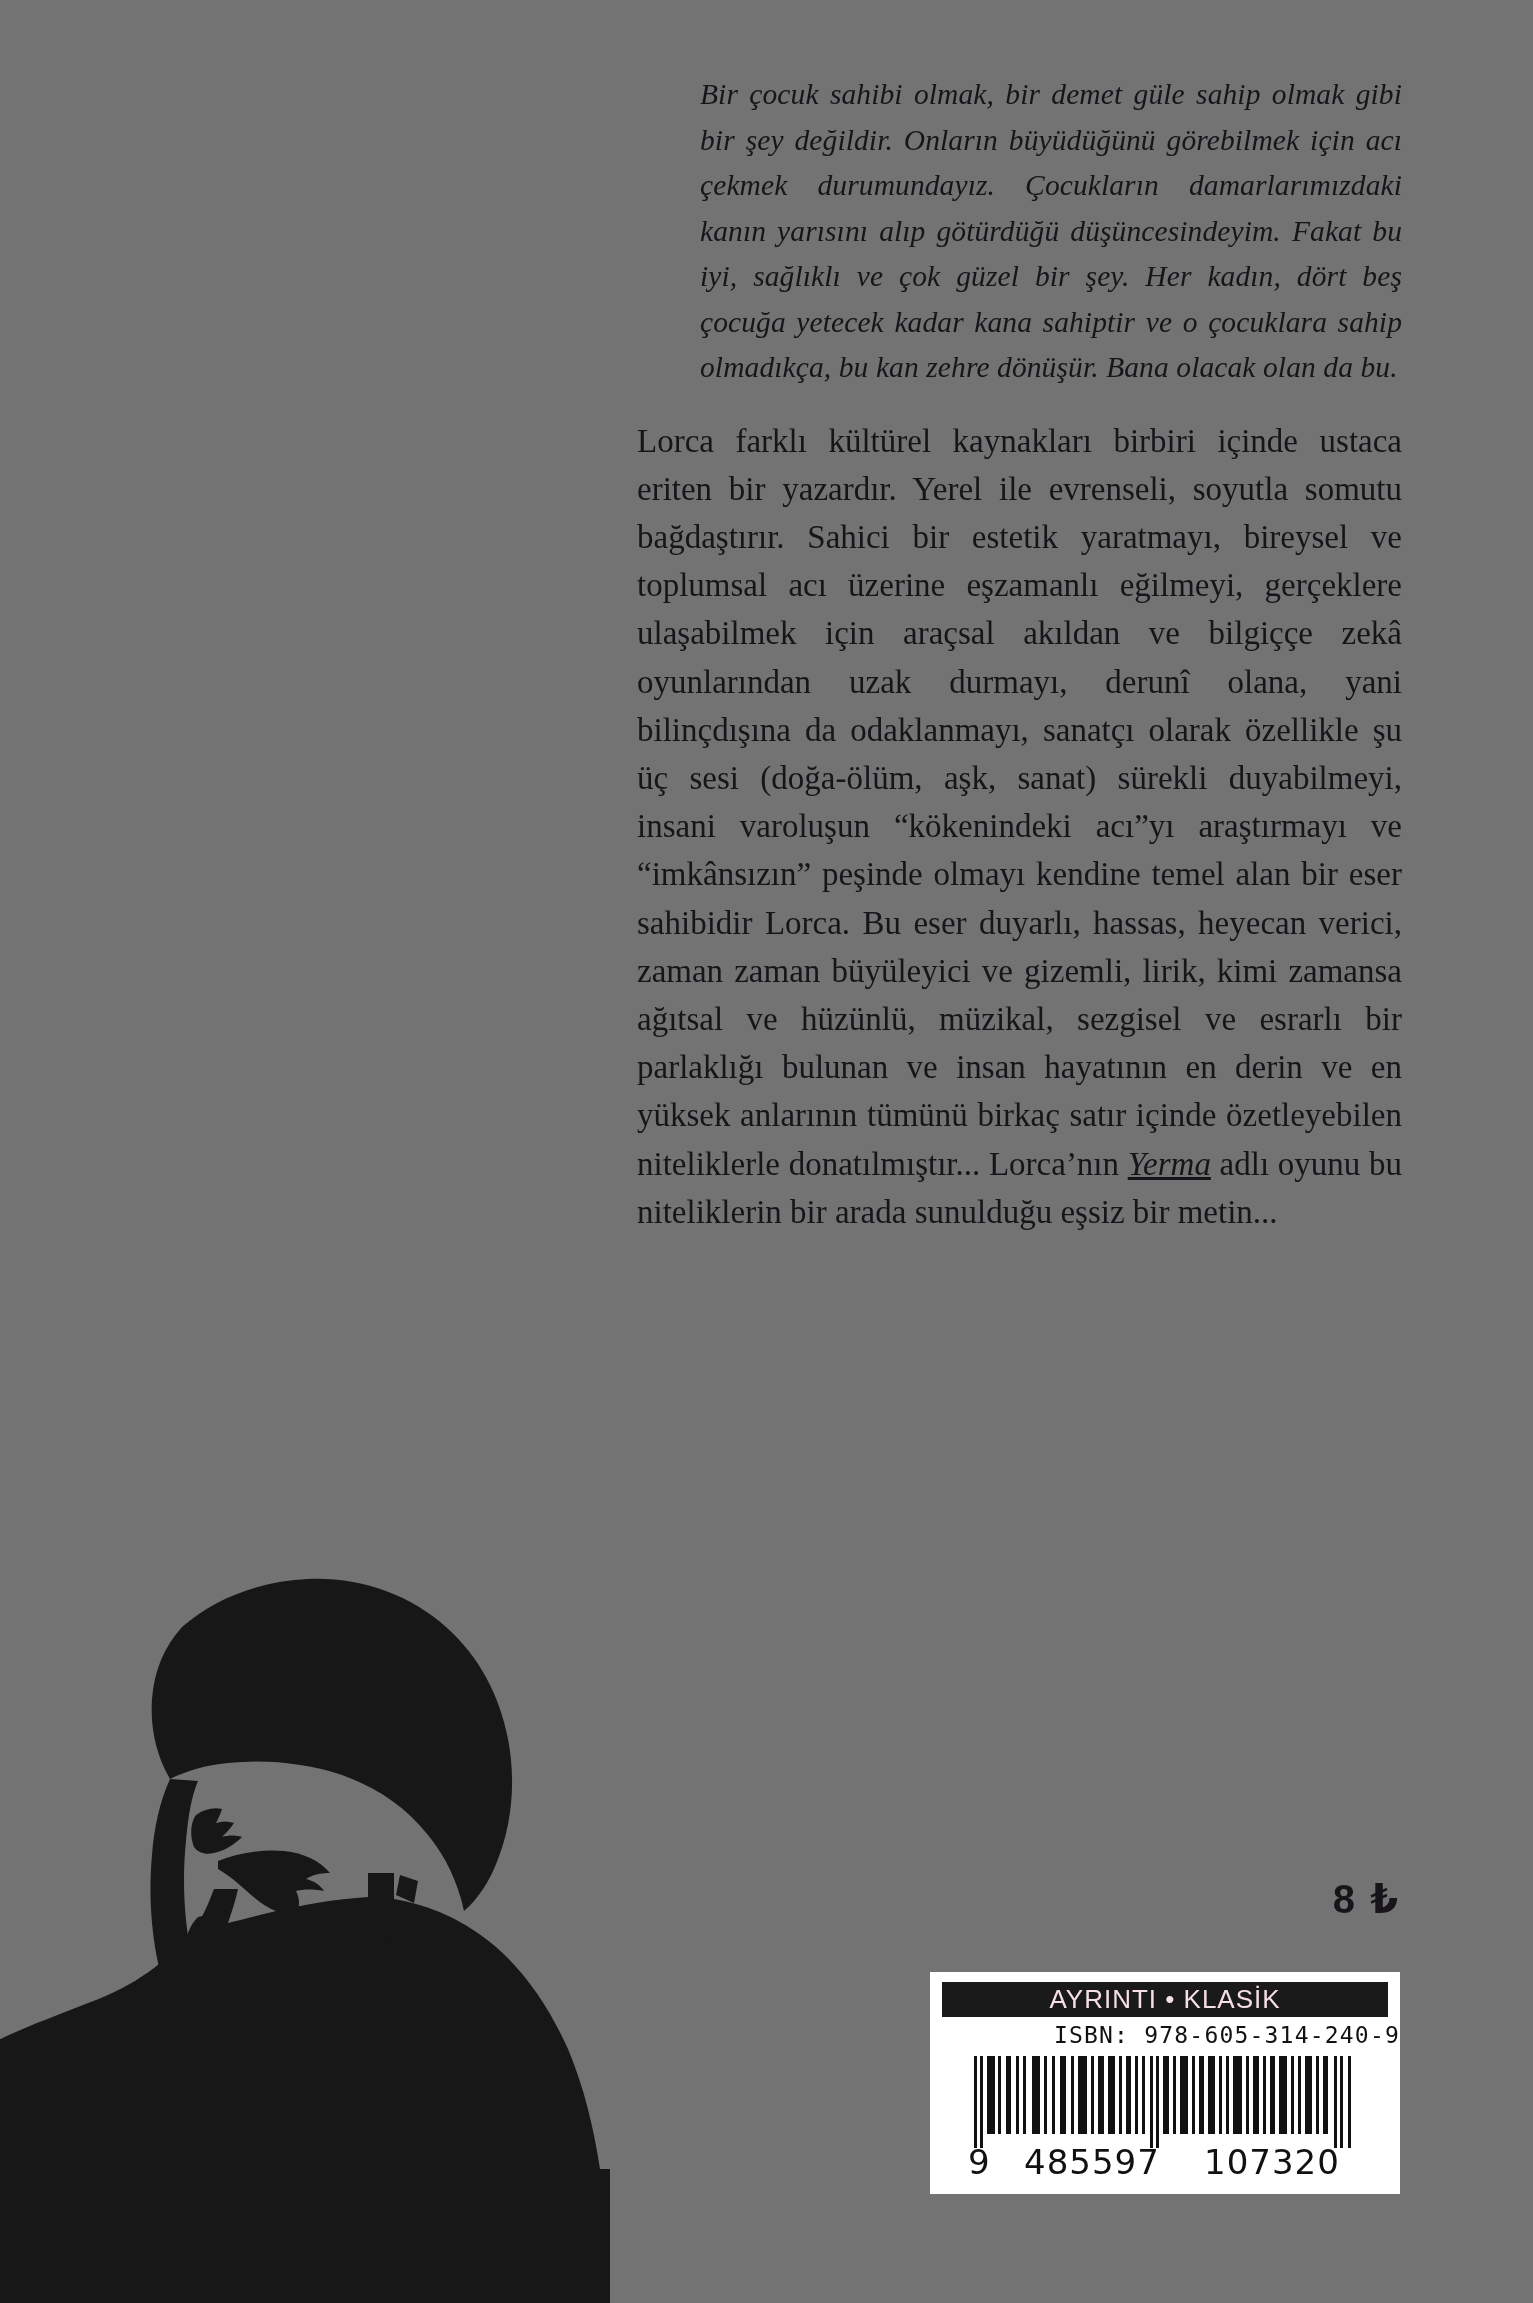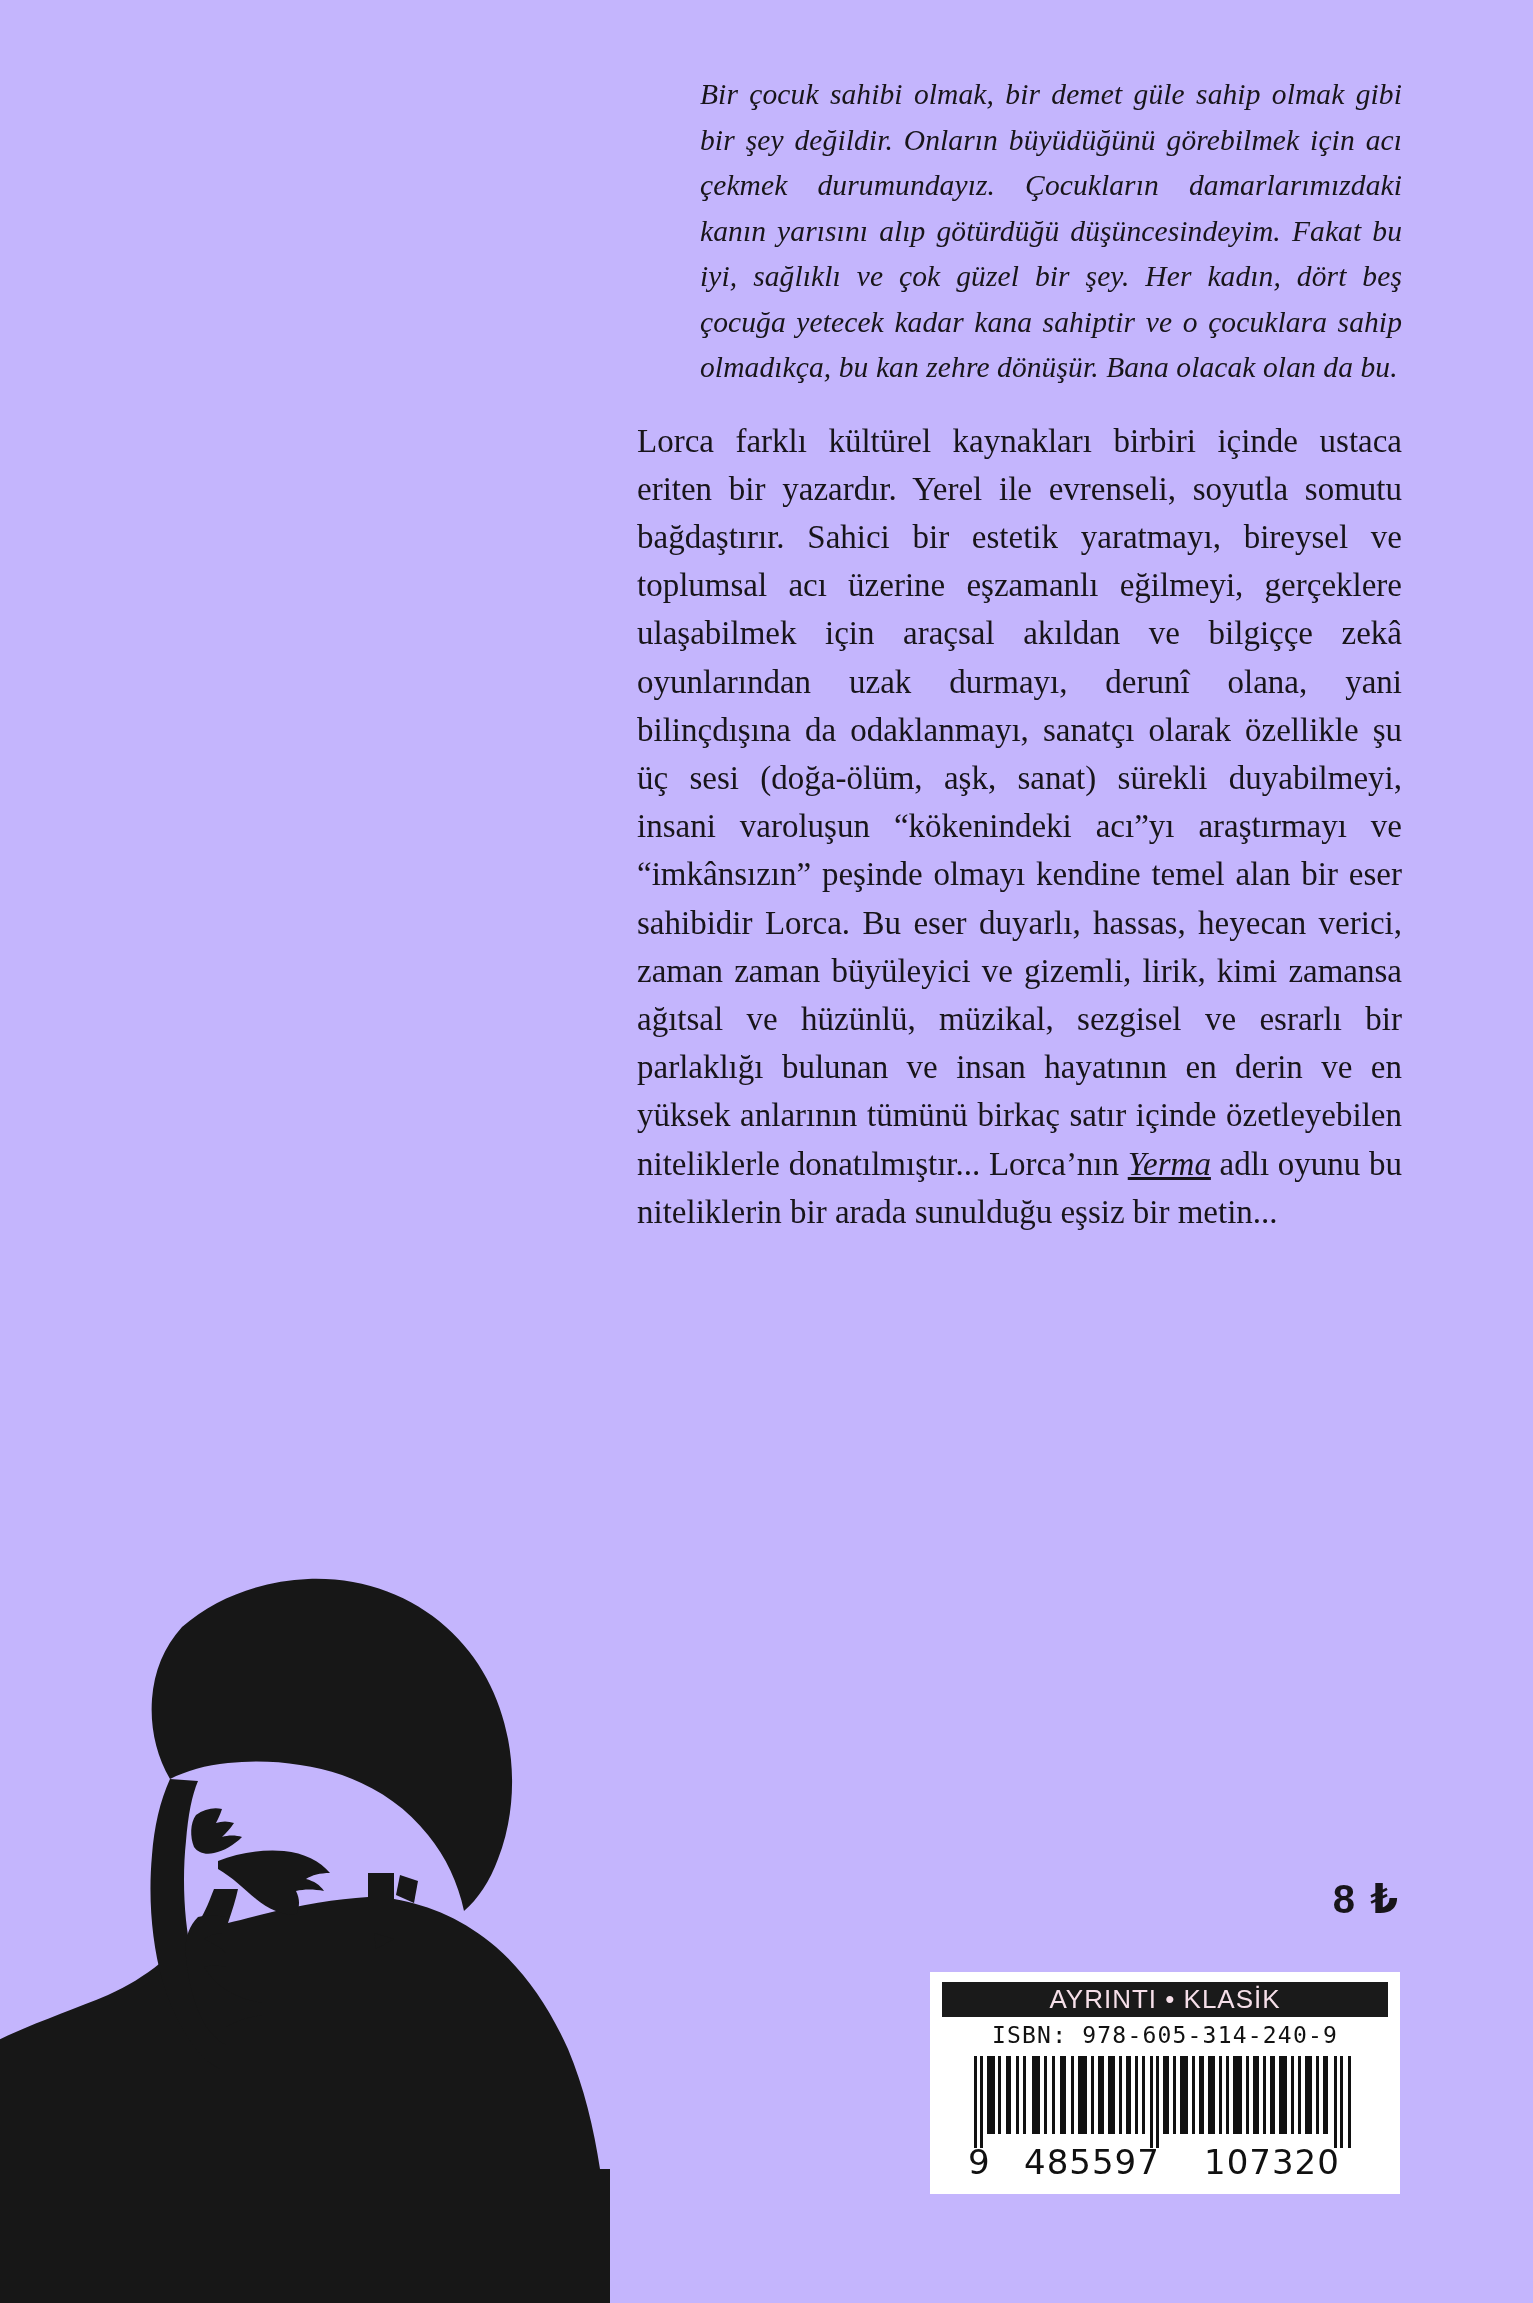--- a/index.html
+++ b/index.html
@@ -11,21 +11,21 @@
     height: 2303px;
     background: #efd7e4;
     font-family: "Liberation Serif", "DejaVu Serif", serif;
     overflow: hidden;
     position: relative;
   }
 
   #page {
     position: absolute;
     inset: 0;
-    background: #c4b5fd;
+    background: #737373;
   }
 
   
   .portrait {
     position: absolute;
     left: -30px;
     bottom: 0;
     width: 640px;
     height: 760px;
     pointer-events: none;
@@ -108,21 +108,21 @@
     display: flex;
     align-items: center;
     justify-content: center;
     box-sizing: border-box;
   }
   .isbn-line {
     position: absolute;
     left: 0;
     top: 50px;
     width: 470px;
-    text-align: center;
+    text-align: right;
     font-family: "DejaVu Sans Mono", "Liberation Mono", monospace;
     font-size: 23px;
     letter-spacing: 1.2px;
     color: #111;
   }
   .bars-wrap {
     position: absolute;
     left: 44px;
     top: 84px;
     width: 382px;

